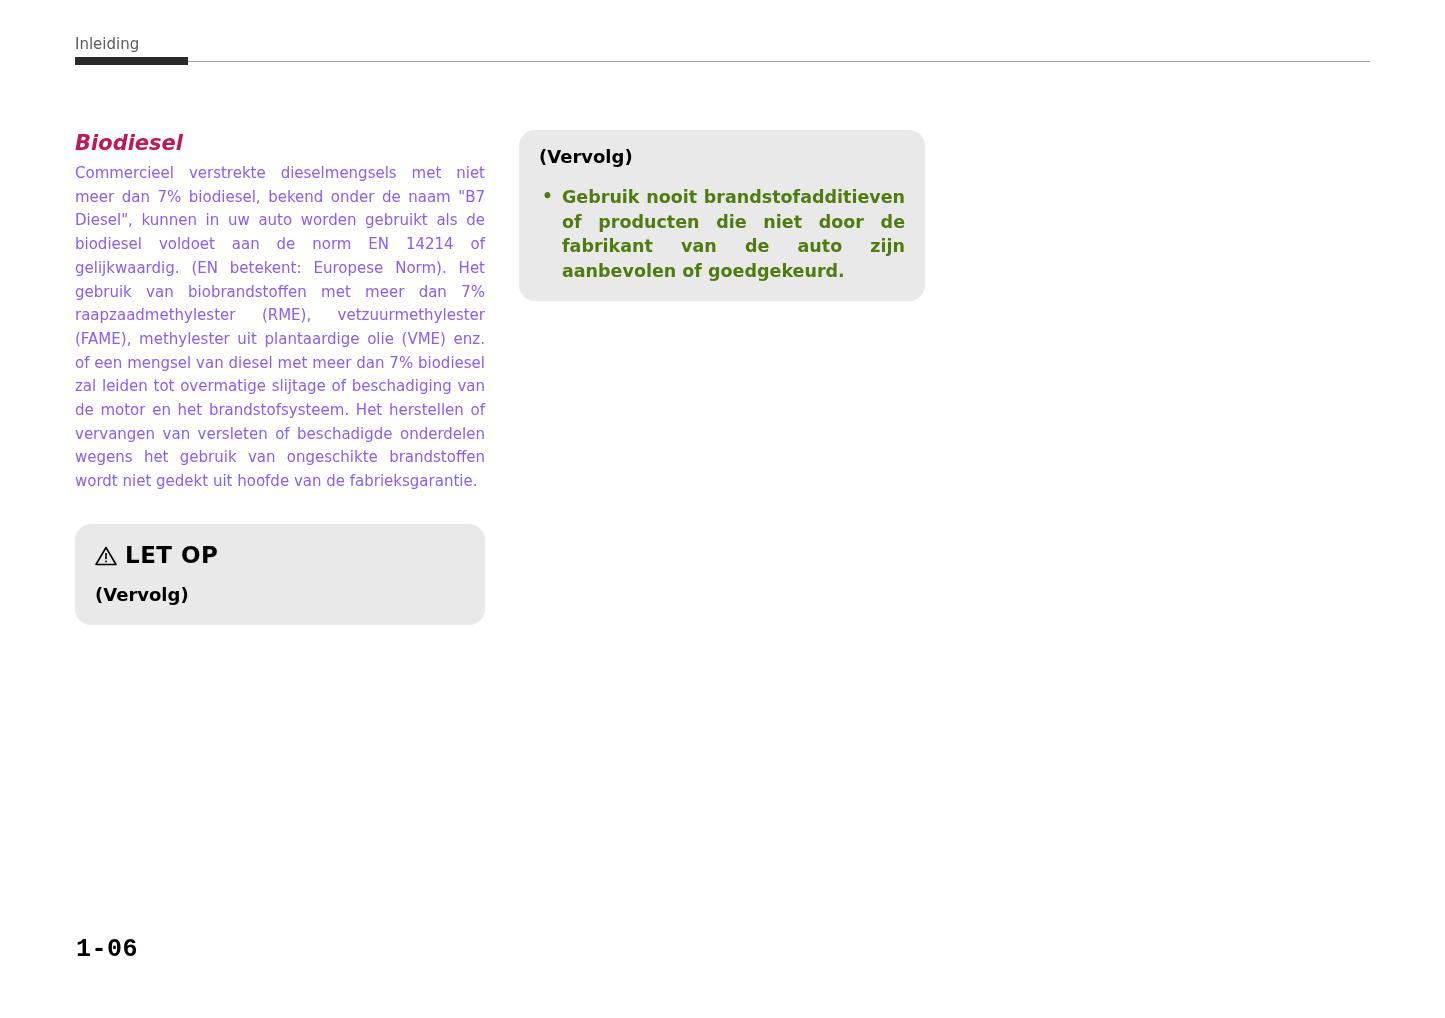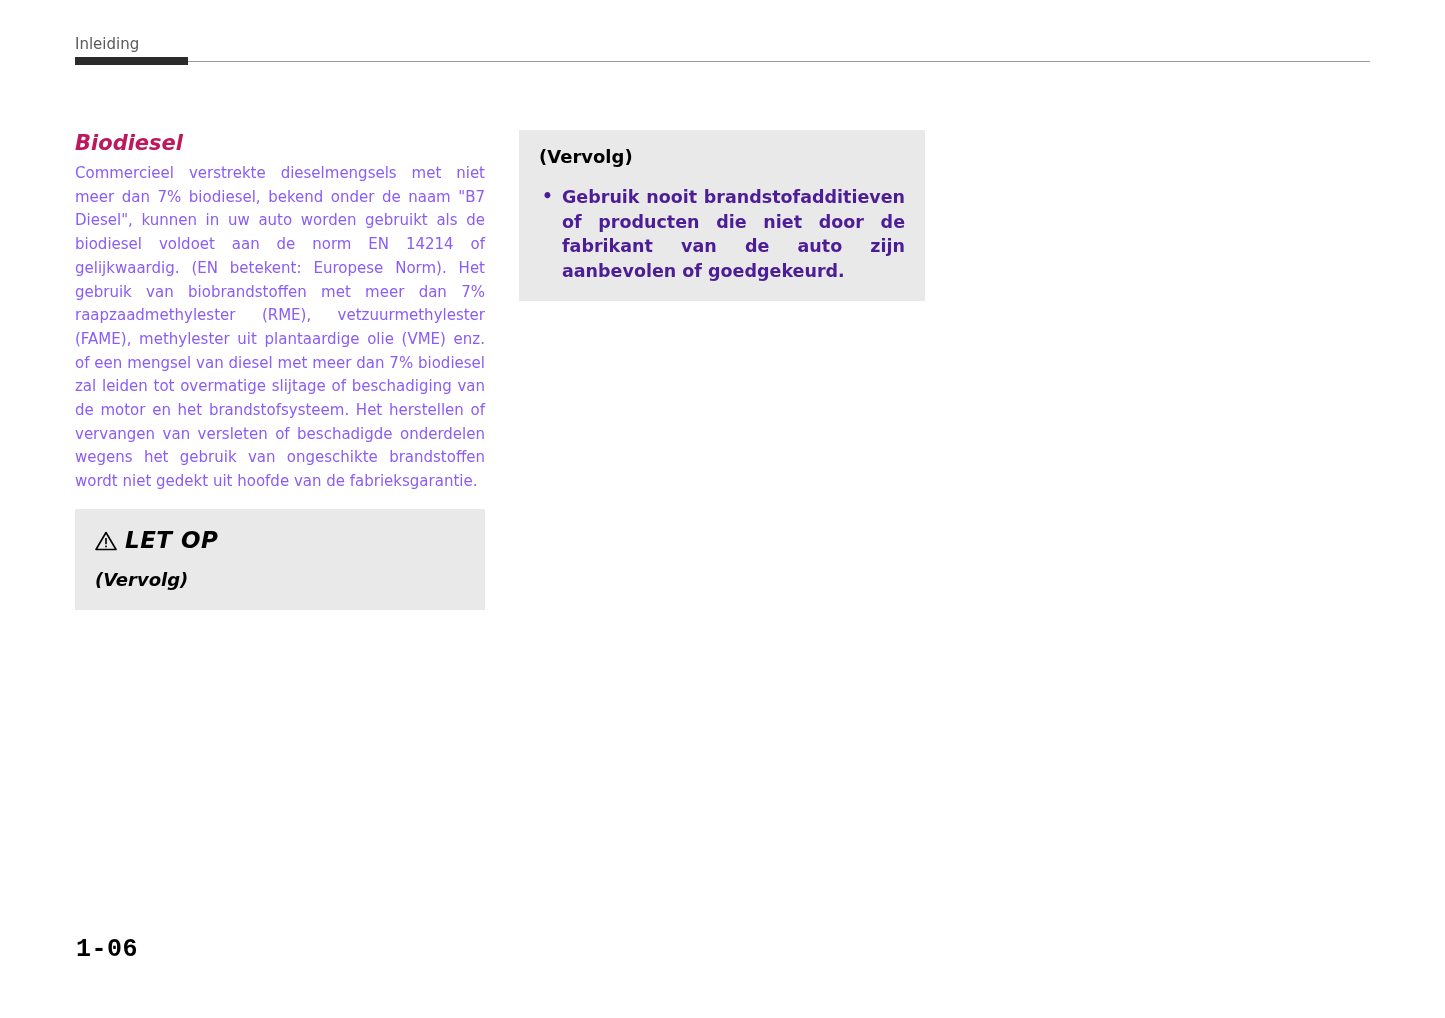--- a/index.html
+++ b/index.html
@@ -85,25 +85,25 @@
     color: #8b5cf6;
     font-family: "DejaVu Sans", sans-serif;
     word-spacing: 0px;
   }
 
   
   .notice-box {
     background: #e9e9e9;
     padding: 18px 22px 20px 20px;
     box-sizing: border-box;
+    border-radius: 16px;
   }
   .notice-box.left {
-    margin-top: 15px;
+    margin-top: 30px;
     width: 410px;
-    font-style: italic;
   }
   .notice-box.right {
     width: 406px;
     padding: 16px 20px 18px 20px;
   }
   .notice-head {
     display: flex;
     align-items: center;
     gap: 8px;
     margin-bottom: 16px;
@@ -135,21 +135,21 @@
     list-style: none;
   }
   ul.bullets li {
     position: relative;
     padding-left: 23px;
     font-size: 17.5px;
     line-height: 24.5px;
     font-weight: bold;
     text-align: justify;
     font-family: "DejaVu Sans", sans-serif;
-    color: #4c1d95;
+    color: #4d7c0f;
   }
   ul.bullets li::before {
     content: "\2022";
     position: absolute;
     left: 3px;
     top: -1px;
     font-size: 17px;
   }
   .notice-foot {
     margin-top: 14px;

